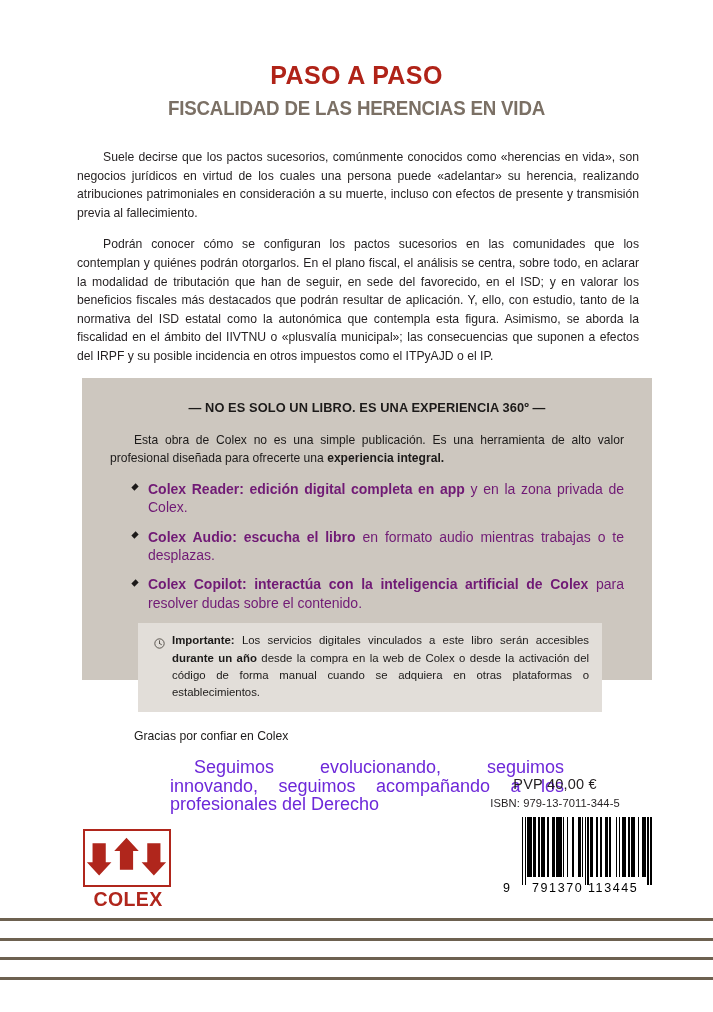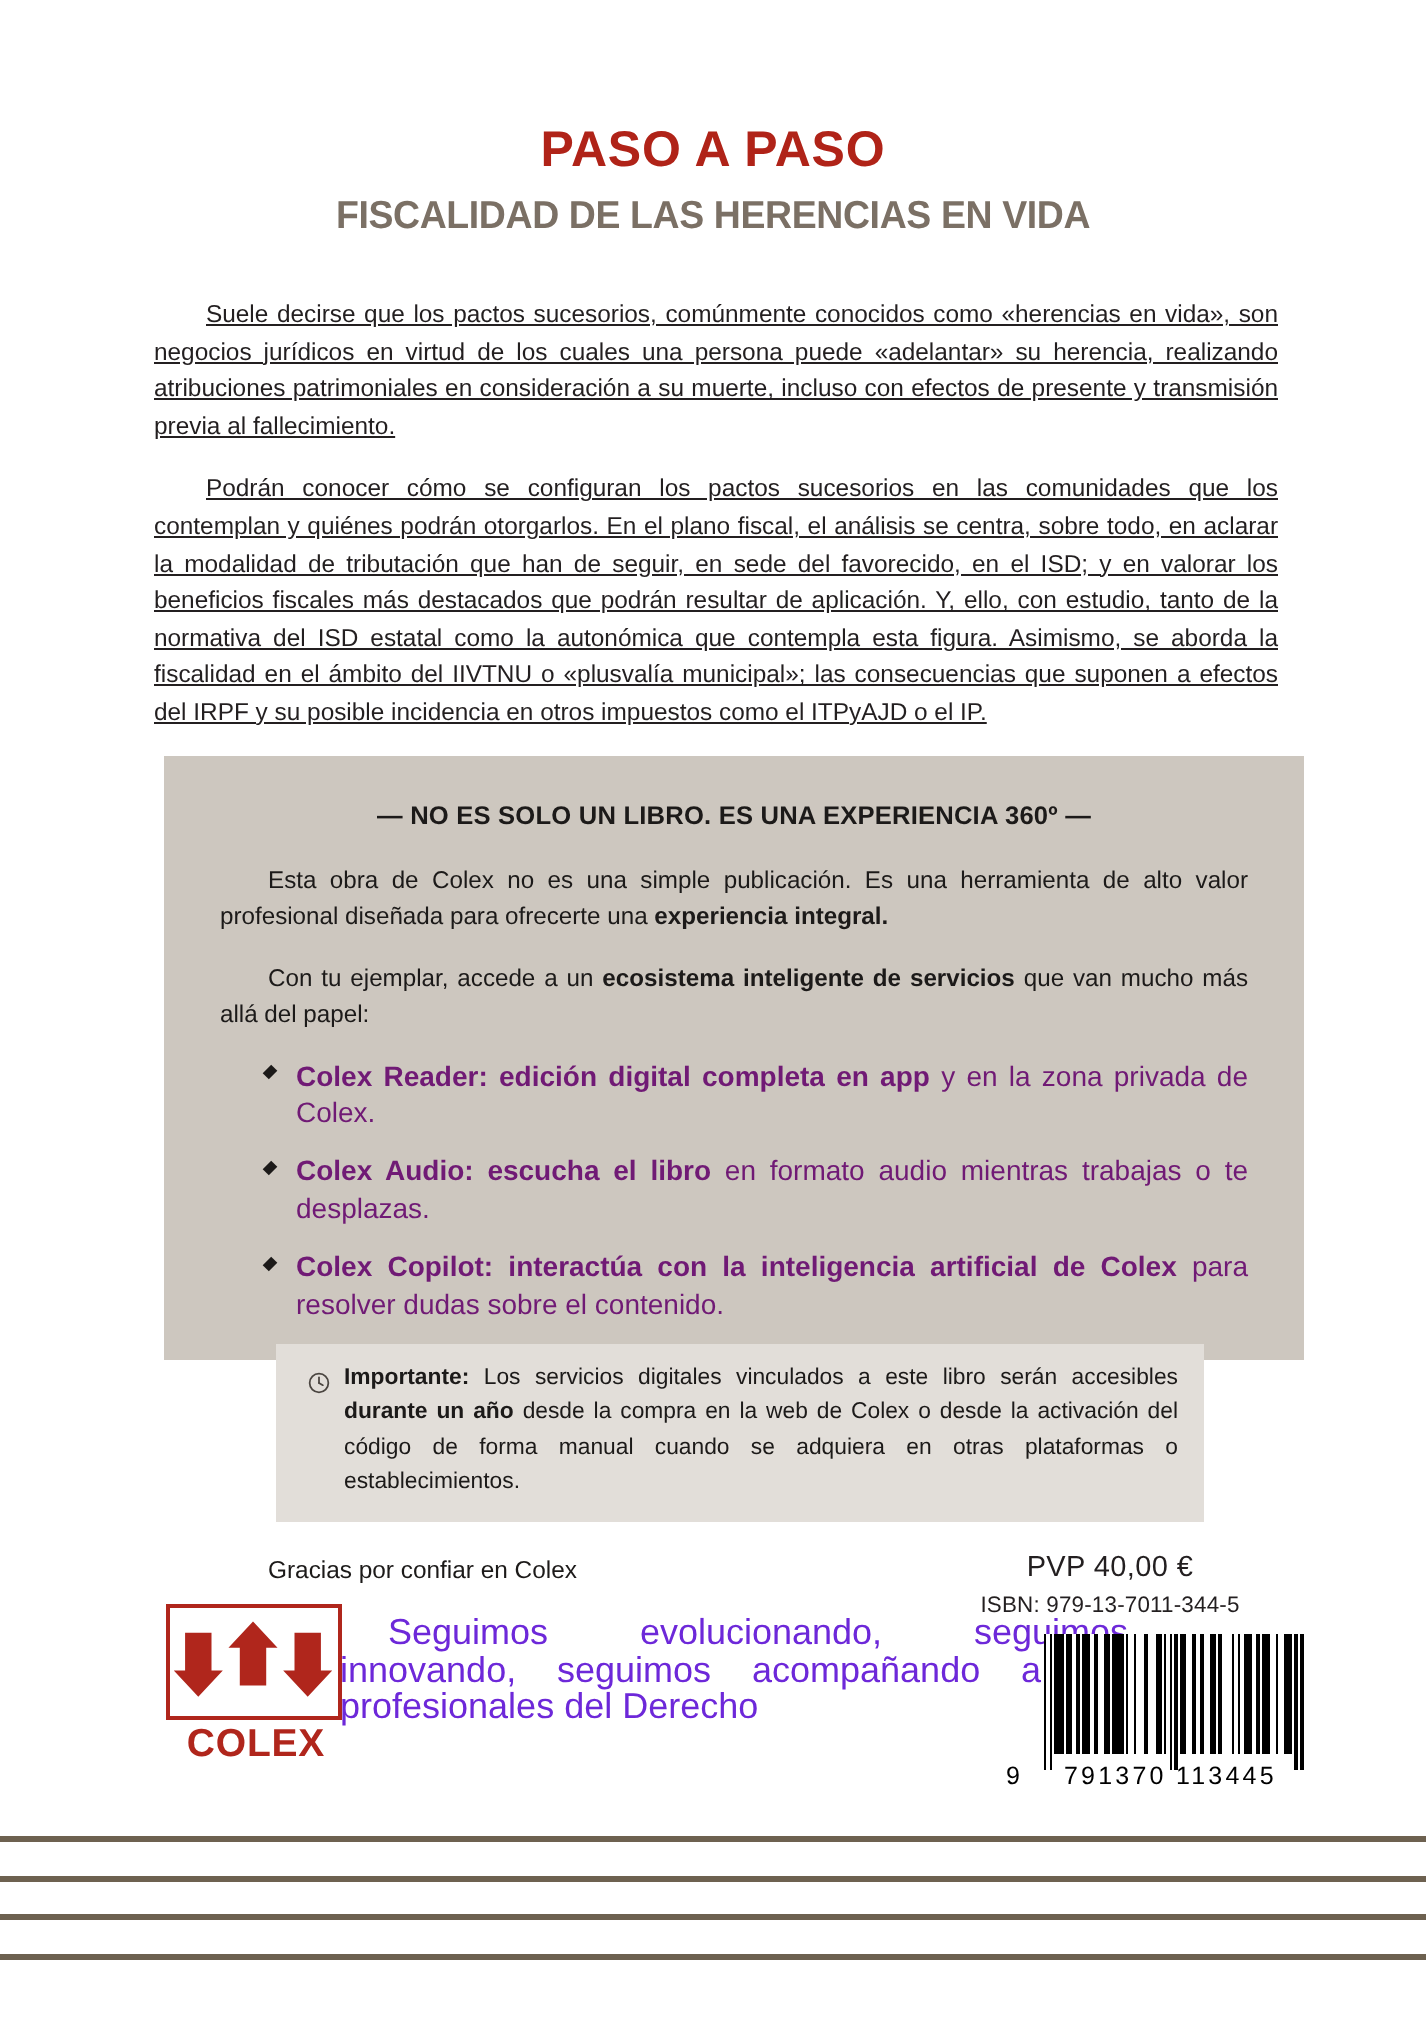--- a/index.html
+++ b/index.html
@@ -46,21 +46,20 @@
     margin: 7px 0 0 0;
     transform: scaleX(0.96);
   }
 
   
   .intro {
     position: absolute;
     top: 148px;
     left: 77px;
     width: 562px;
-    text-decoration: underline;
   }
   .intro p {
     margin: 0 0 13px 0;
     font-size: 12.2px;
     line-height: 18.6px;
     text-align: justify;
     text-indent: 26px;
     color: #231f20;
     hyphens: none;
   }
@@ -224,21 +223,21 @@
   }
   .barcode-digits span { position: absolute; }
   .bd-left  { left: 3px;  top: 2px; }
   .bd-mid   { left: 32px; top: 2px; letter-spacing: 1.6px; }
   .bd-right { left: 88px; top: 2px; letter-spacing: 1.6px; }
 
   
   .logo {
     position: absolute;
     left: 83px;
-    top: 802px;
+    top: 829px;
     width: 92px;
     height: 82px;
     padding-left: 12px;
   }
   .logo-mark {
     position: absolute;
     left: 0;
     top: 0;
     width: 88px;
     height: 58px;
@@ -285,21 +284,20 @@
     <p>Suele decirse que los pactos sucesorios, comúnmente conocidos como «herencias en vida», son negocios jurídicos en virtud de los cuales una persona puede «adelantar» su herencia, realizando atribuciones patrimoniales en consideración a su muerte, incluso con efectos de presente y transmisión previa al fallecimiento.</p>
     <p>Podrán conocer cómo se configuran los pactos sucesorios en las comunidades que los contemplan y quiénes podrán otorgarlos. En el plano fiscal, el análisis se centra, sobre todo, en aclarar la modalidad de tributación que han de seguir, en sede del favorecido, en el ISD; y en valorar los beneficios fiscales más destacados que podrán resultar de aplicación. Y, ello, con estudio, tanto de la normativa del ISD estatal como la autonómica que contempla esta figura. Asimismo, se aborda la fiscalidad en el ámbito del IIVTNU o «plusvalía municipal»; las consecuencias que suponen a efectos del IRPF y su posible incidencia en otros impuestos como el ITPyAJD o el IP.</p>
   </div>
 
   <div class="promo">
 
     <div class="promo-heading">— NO ES SOLO UN LIBRO. ES UNA EXPERIENCIA 360º —</div>
 
     <p><span>Esta obra de Colex no es una simple publicación. Es una herramienta de alto valor profesional diseñada para ofrecerte una </span><b>experiencia integral.</b></p>
 
-    <p><span>Con tu ejemplar, accede a un </span><b>ecosistema inteligente de servicios</b><span> que van mucho más allá del papel:</span></p>
 
     <ul class="bullets">
       <li>
         <span class="dia"></span><b>Colex Reader: edición digital completa en app</b><span> y en la zona privada de Colex.</span>
       </li>
       <li>
         <span class="dia"></span><b>Colex Audio: escucha el libro</b><span> en formato audio mientras trabajas o te desplazas.</span>
       </li>
       <li>
         <span class="dia"></span><b>Colex Copilot: interactúa con la inteligencia artificial de Colex</b><span> para resolver dudas sobre el contenido.</span>

